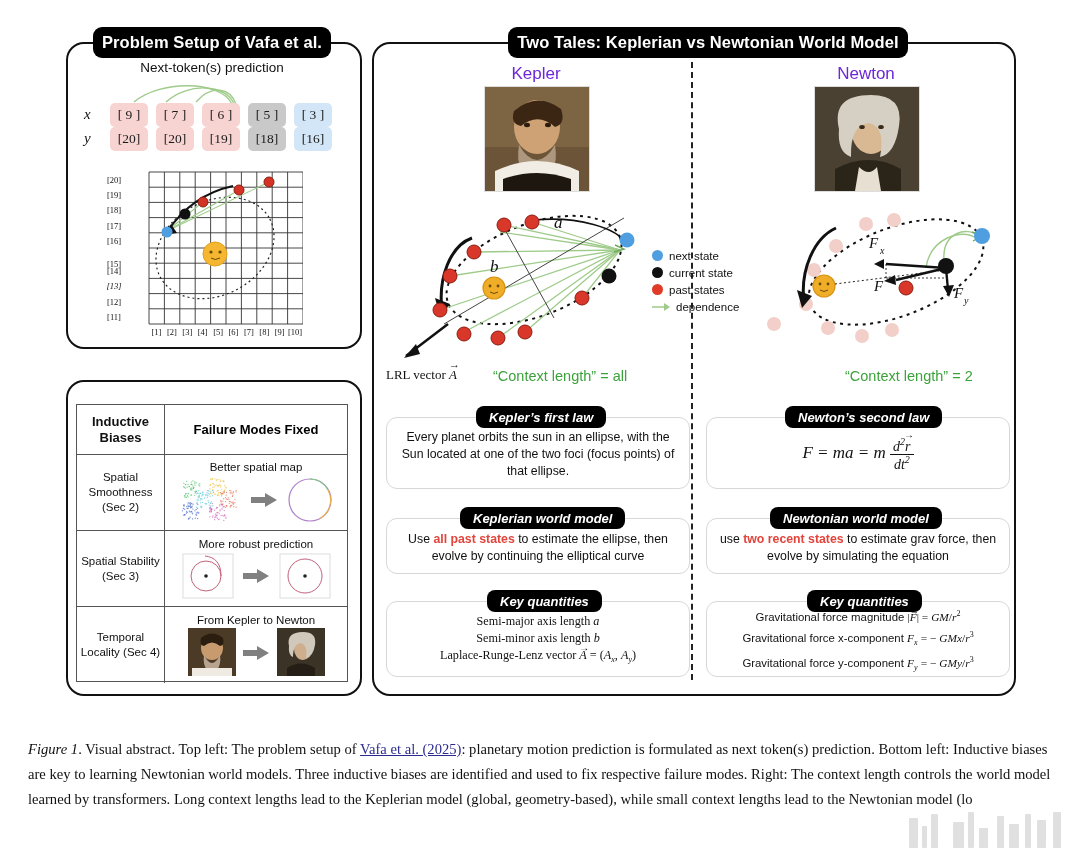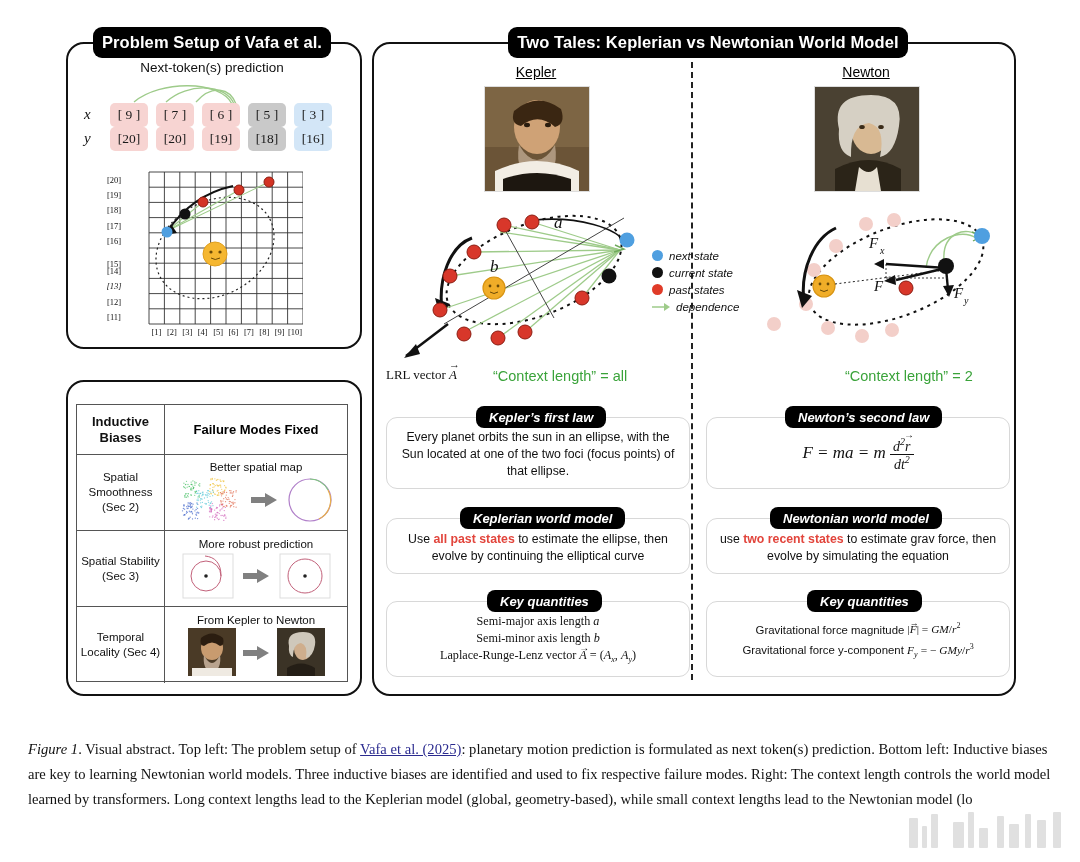--- a/index.html
+++ b/index.html
@@ -54,28 +54,28 @@
   .bhead .bc1,.bhead .bc2{font-weight:bold;font-size:13px;line-height:16px;}
   .cellcap{font-size:11.5px;color:#111;margin-bottom:2px;}
   .cellrow{display:flex;align-items:center;justify-content:center;gap:7px;}
   .arrow-gray{width:27px;height:15px;position:relative;flex:none;}
 
   
   #panel-right{left:372px;top:42px;width:640px;height:650px;}
   #pill-right{left:508px;top:27px;width:400px;height:31px;font-size:16.5px;}
   #vdivider{position:absolute;left:691px;top:62px;height:618px;width:0;
             border-left:2.5px dashed #222;}
-  .sidetitle{position:absolute;font-size:14px;color:#000000;text-align:center;text-decoration:underline;}
+  .sidetitle{position:absolute;font-size:17px;color:#6d28d9;text-align:center;}
   .portrait{position:absolute;border:1px solid #ddd;overflow:hidden;}
 
   .ctxlab{position:absolute;color:#3aa33a;font-size:14.5px;white-space:nowrap;}
   .lrl{position:absolute;font-family:"Liberation Serif",serif;font-size:13px;color:#111;}
 
   
-  .legend{position:absolute;font-size:11.5px;color:#111;font-style:italic;}
+  .legend{position:absolute;font-size:11.5px;color:#111;}
   .lgrow{display:flex;align-items:center;gap:6px;height:17px;}
   .dot{width:11px;height:11px;border-radius:50%;flex:none;}
 
   
   .ibox{position:absolute;border:1px solid #d8d8d8;border-radius:11px;
         background:#fff;box-sizing:border-box;
         display:flex;align-items:center;justify-content:center;text-align:center;
         font-size:12.3px;line-height:17px;color:#111;padding:10px 8px 7px 8px;}
   .iboxpill{position:absolute;background:#000;color:#fff;border-radius:8px;
             font-style:italic;font-weight:bold;font-size:13px;white-space:nowrap;
@@ -790,20 +790,21 @@
   </div>
   <div class="iboxpill" style="left:785px;top:406px;">Newton’s second law</div>
 
   <div class="ibox" style="left:706px;top:518px;width:304px;height:56px;">
     <span><span>use </span><span class="hl-red">two recent states</span><span> to estimate grav force, then evolve by simulating the equation</span></span>
   </div>
   <div class="iboxpill" style="left:770px;top:507px;">Newtonian world model</div>
 
   <div class="ibox" style="left:706px;top:601px;width:304px;height:76px;flex-direction:column;">
     <div style="font-size:11.4px;">Gravitational force magnitude <span class="serif">|<span style="position:relative;font-style:italic;">F<span style="position:absolute;left:0;top:-8px;font-size:9px;font-style:normal;">→</span></span>| = <span class="mi">GM</span>/<span class="mi">r</span><sup style="font-size:8px;">2</sup></span></div>
+    <div style="font-size:11.4px;">Gravitational force x-component <span class="mi">F<sub style="font-size:8px;">x</sub></span> <span class="serif">= − <span class="mi">GMx</span>/<span class="mi">r</span><sup style="font-size:8px;">3</sup></span></div>
     <div style="font-size:11.4px;">Gravitational force y-component <span class="mi">F<sub style="font-size:8px;">y</sub></span> <span class="serif">= − <span class="mi">GMy</span>/<span class="mi">r</span><sup style="font-size:8px;">3</sup></span></div>
   </div>
   <div class="iboxpill" style="left:807px;top:590px;">Key quantities</div>
 
   <div id="caption">
     <span class="figno">Figure 1</span><span>. Visual abstract. Top left: The problem setup of </span><a href="#">Vafa et al. (2025)</a><span>: planetary motion prediction is formulated as next token(s) prediction. Bottom left: Inductive biases are key to learning Newtonian world models. Three inductive biases are identified and used to fix respective failure modes. Right: The context length controls the world model learned by transformers. Long context lengths lead to the Keplerian model (global, geometry-based), while small context lengths lead to the Newtonian model (lo</span>
   </div>
 
   <div class="wm">
     <i style="left:4px;width:9px;height:30px;"></i>

